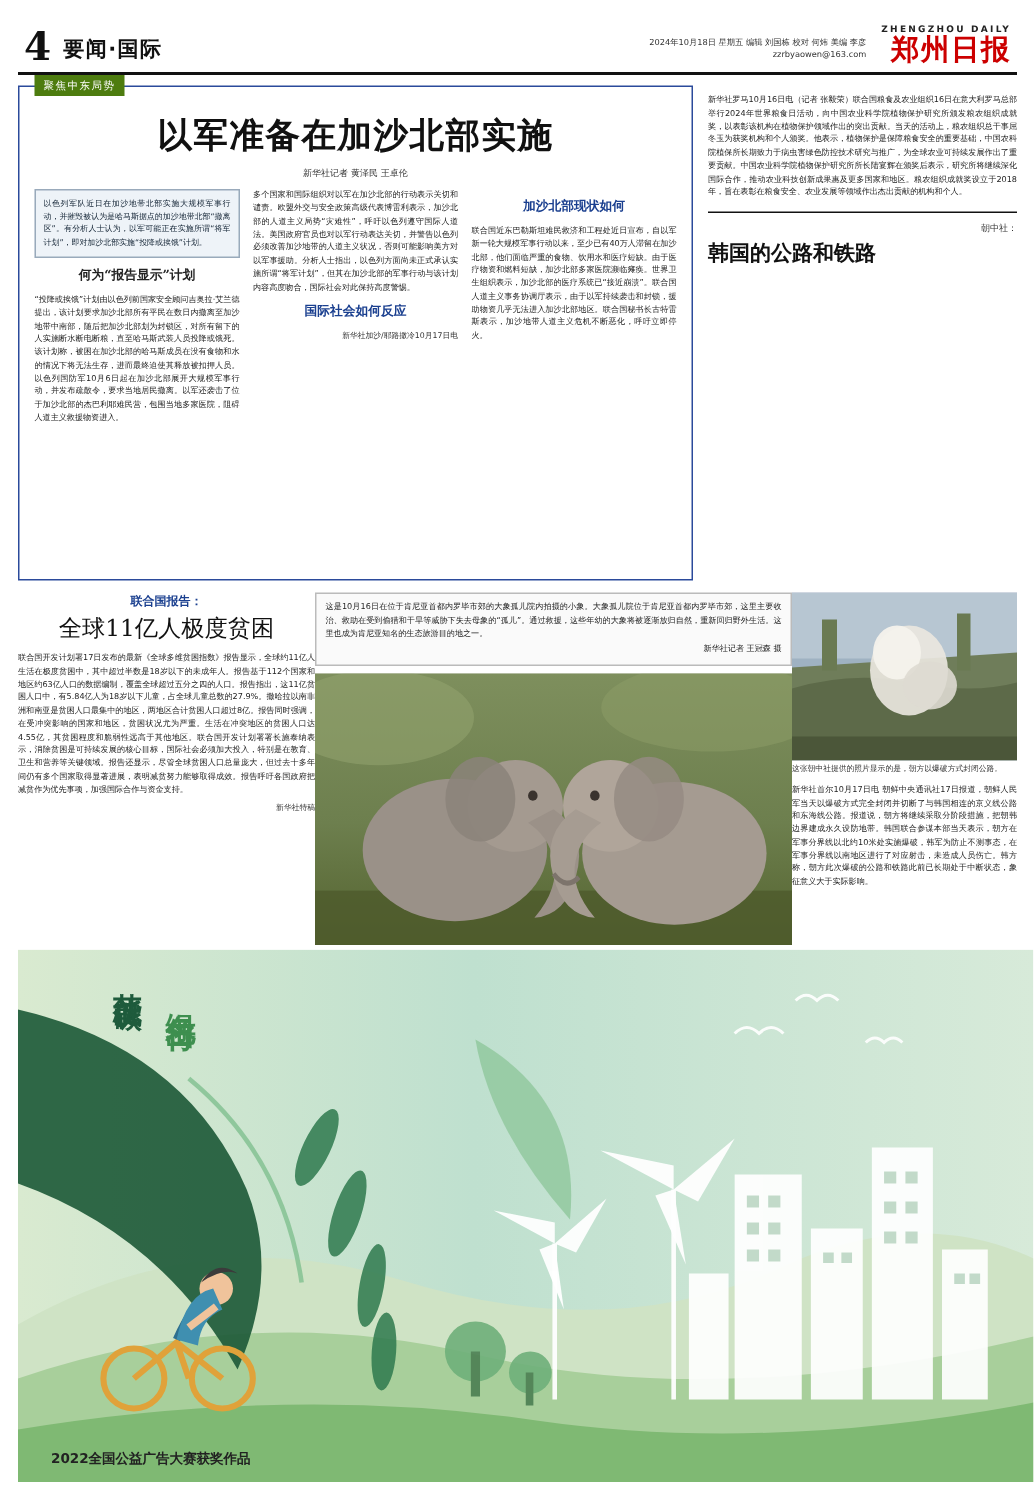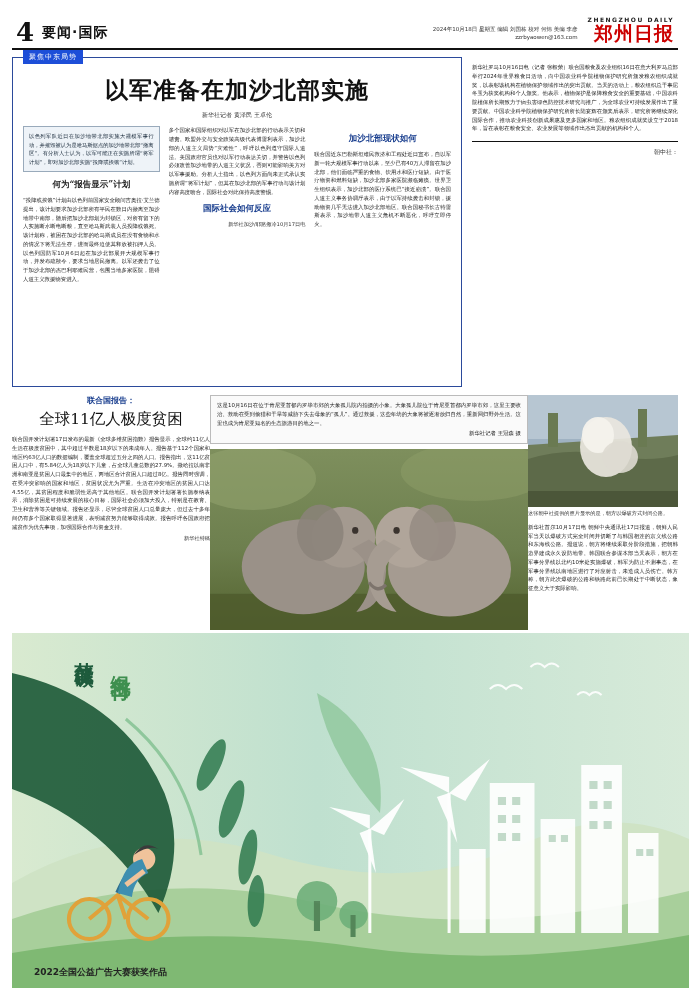--- a/index.html
+++ b/index.html
@@ -17,21 +17,21 @@
   .section-title{font-size:14px;font-weight:bold;letter-spacing:1px;padding-bottom:2px;}
   .mh-right{display:flex;align-items:flex-end;gap:10px;}
   .mh-meta{font-size:5.5px;color:#333;padding-bottom:3px;text-align:right;line-height:1.5;}
   .mh-brand{text-align:right;}
   .brand-en{font-size:6px;letter-spacing:1.5px;color:#222;font-weight:bold;}
   .brand-cn{font-size:19px;font-weight:bold;color:#c00;font-family:"DejaVu Serif","Liberation Serif",serif;letter-spacing:1px;line-height:1.1;}
 
   
   .top-area{display:flex;gap:10px;margin-top:7px;height:330px;}
   .lead{flex:1 1 auto;border:1px solid #2b4a9b;padding:8px 10px 6px 10px;box-sizing:border-box;position:relative;}
-  .tag{position:absolute;top:-8px;left:10px;background:#1d4ed8;color:#fff;font-size:7px;padding:2px 6px;letter-spacing:1px;}
+  .tag{position:absolute;top:-8px;left:10px;background:#4d7c0f;color:#fff;font-size:7px;padding:2px 6px;letter-spacing:1px;}
   .lead-h1{text-align:center;font-family:Liberation Sans, sans-serif;font-weight:bold;font-size:23px;line-height:1.28;margin:10px 0 2px 0;letter-spacing:1px;}
   .byline{text-align:center;font-size:6px;color:#333;margin:6px 0 6px 0;}
   .lead-cols{display:flex;gap:9px;}
   .lead-col{flex:1;font-size:5.4px;line-height:1.62;text-align:justify;color:#222;}
   .boxnote{border:1px solid #9ab;background:#eef3f8;padding:5px;font-size:5.3px;line-height:1.6;color:#123;margin-bottom:5px;}
   .subh{font-weight:bold;font-size:8.5px;text-align:center;margin:6px 0 4px 0;font-family:"DejaVu Serif","Liberation Serif",serif;}
   .subh-blue{color:#1a3f8f;}
   .endline{text-align:right;font-size:5.2px;color:#333;margin-top:4px;}
 
   .rightcol{width:206px;flex:0 0 206px;}
@@ -108,20 +108,21 @@
           <div>联合国近东巴勒斯坦难民救济和工程处近日宣布，自以军新一轮大规模军事行动以来，至少已有40万人滞留在加沙北部，他们面临严重的食物、饮用水和医疗短缺。由于医疗物资和燃料短缺，加沙北部多家医院濒临瘫痪。世界卫生组织表示，加沙北部的医疗系统已“接近崩溃”。联合国人道主义事务协调厅表示，由于以军持续袭击和封锁，援助物资几乎无法进入加沙北部地区。联合国秘书长古特雷斯表示，加沙地带人道主义危机不断恶化，呼吁立即停火。</div>
         </div>
       </div>
     </div>
 
     <div class="rightcol">
       <div class="r-body">新华社罗马10月16日电（记者 张毅荣）联合国粮食及农业组织16日在意大利罗马总部举行2024年世界粮食日活动，向中国农业科学院植物保护研究所颁发粮农组织成就奖，以表彰该机构在植物保护领域作出的突出贡献。当天的活动上，粮农组织总干事屈冬玉为获奖机构和个人颁奖。他表示，植物保护是保障粮食安全的重要基础，中国农科院植保所长期致力于病虫害绿色防控技术研究与推广，为全球农业可持续发展作出了重要贡献。中国农业科学院植物保护研究所所长陆宴辉在颁奖后表示，研究所将继续深化国际合作，推动农业科技创新成果惠及更多国家和地区。粮农组织成就奖设立于2018年，旨在表彰在粮食安全、农业发展等领域作出杰出贡献的机构和个人。</div>
       <div class="divider"></div>
       <div class="agency">朝中社：</div>
       <div class="r-head">
+        <div>韩国的公路和铁路</div>
       </div>
     </div>
   </div>
 
   <div class="mid">
 
     <div class="mid-left">
       <div class="un-label">联合国报告：</div>
       <div class="un-head">全球11亿人极度贫困</div>
       <div class="un-body">联合国开发计划署17日发布的最新《全球多维贫困指数》报告显示，全球约11亿人生活在极度贫困中，其中超过半数是18岁以下的未成年人。报告基于112个国家和地区约63亿人口的数据编制，覆盖全球超过五分之四的人口。报告指出，这11亿贫困人口中，有5.84亿人为18岁以下儿童，占全球儿童总数的27.9%。撒哈拉以南非洲和南亚是贫困人口最集中的地区，两地区合计贫困人口超过8亿。报告同时强调，在受冲突影响的国家和地区，贫困状况尤为严重。生活在冲突地区的贫困人口达4.55亿，其贫困程度和脆弱性远高于其他地区。联合国开发计划署署长施泰纳表示，消除贫困是可持续发展的核心目标，国际社会必须加大投入，特别是在教育、卫生和营养等关键领域。报告还显示，尽管全球贫困人口总量庞大，但过去十多年间仍有多个国家取得显著进展，表明减贫努力能够取得成效。报告呼吁各国政府把减贫作为优先事项，加强国际合作与资金支持。</div>

